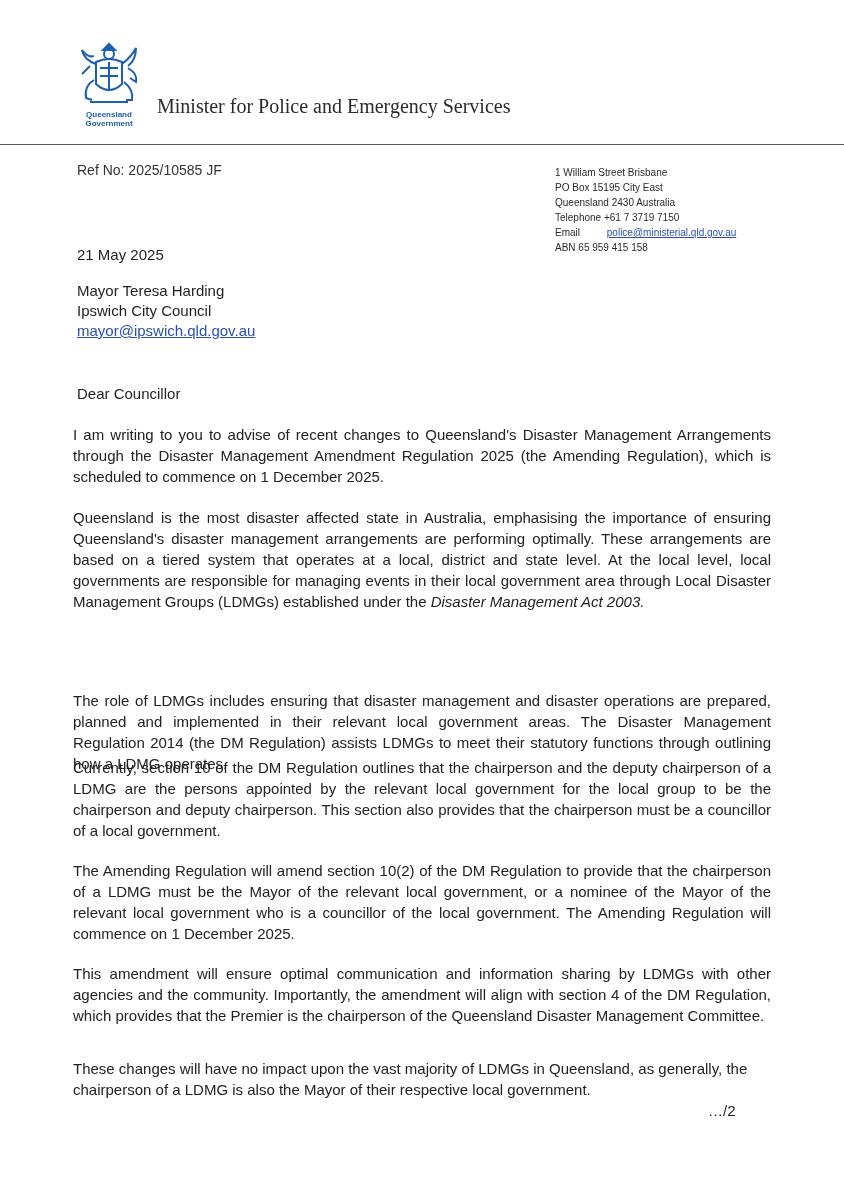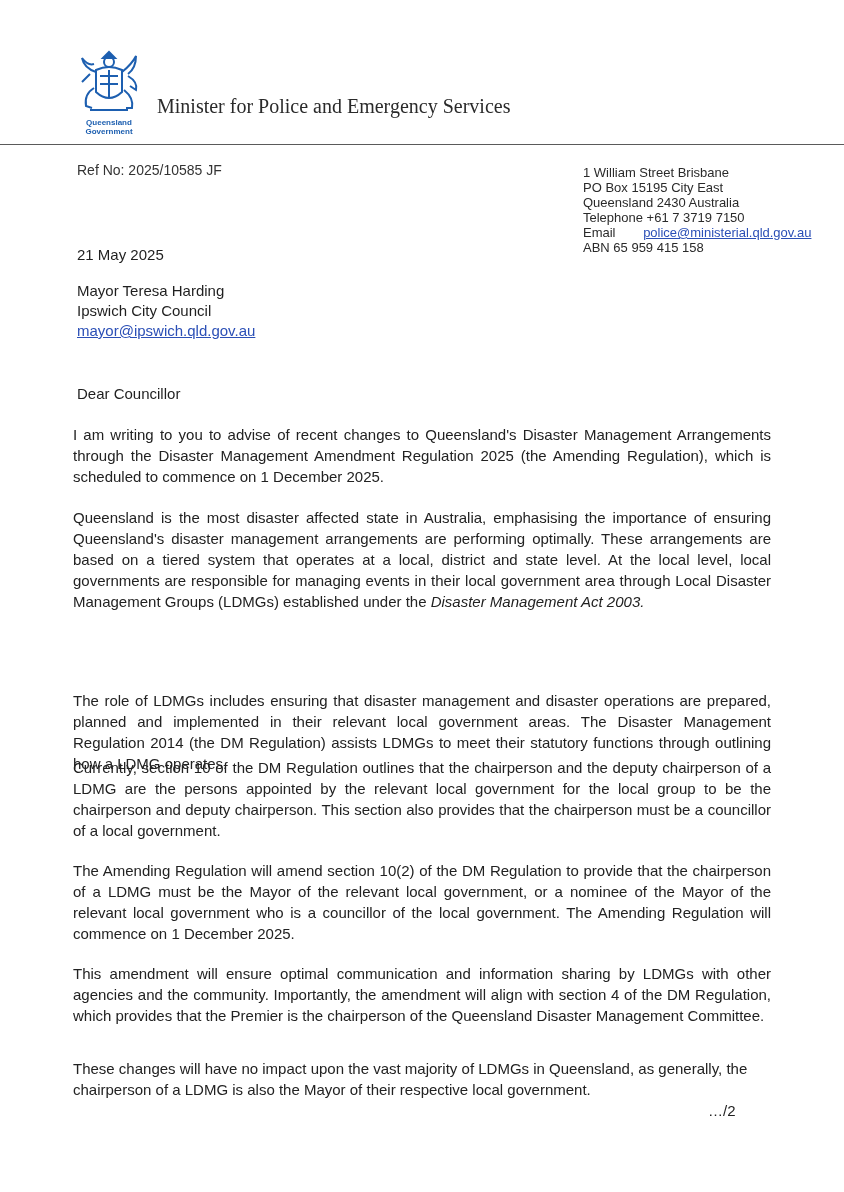--- a/index.html
+++ b/index.html
@@ -11,21 +11,21 @@
       width: 844px;
       height: 1192px;
       position: relative;
       overflow: hidden;
       color: #1f1f1f;
       font-family: "Liberation Sans", sans-serif;
     }
     .logo {
       position: absolute;
       left: 76px;
-      top: 48px;
+      top: 40px;
       width: 66px;
       height: 92px;
     }
     .logo svg { display: block; }
     .logo-text {
       position: absolute;
       left: 0;
       width: 66px;
       text-align: center;
       color: #1d5fb0;
@@ -55,23 +55,23 @@
     }
     .ref {
       position: absolute;
       left: 77px;
       top: 162px;
       font-size: 14px;
       color: #333;
     }
     .address {
       position: absolute;
-      left: 583px;
+      left: 555px;
       top: 165px;
-      font-size: 13px;
+      font-size: 10px;
       line-height: 15px;
       color: #2a2a2a;
     }
     .address a { color: #2b4fb6; text-decoration: underline; margin-left: 24px; }
     .date {
       position: absolute;
       left: 77px;
       top: 246px;
       font-size: 15px;
     }

